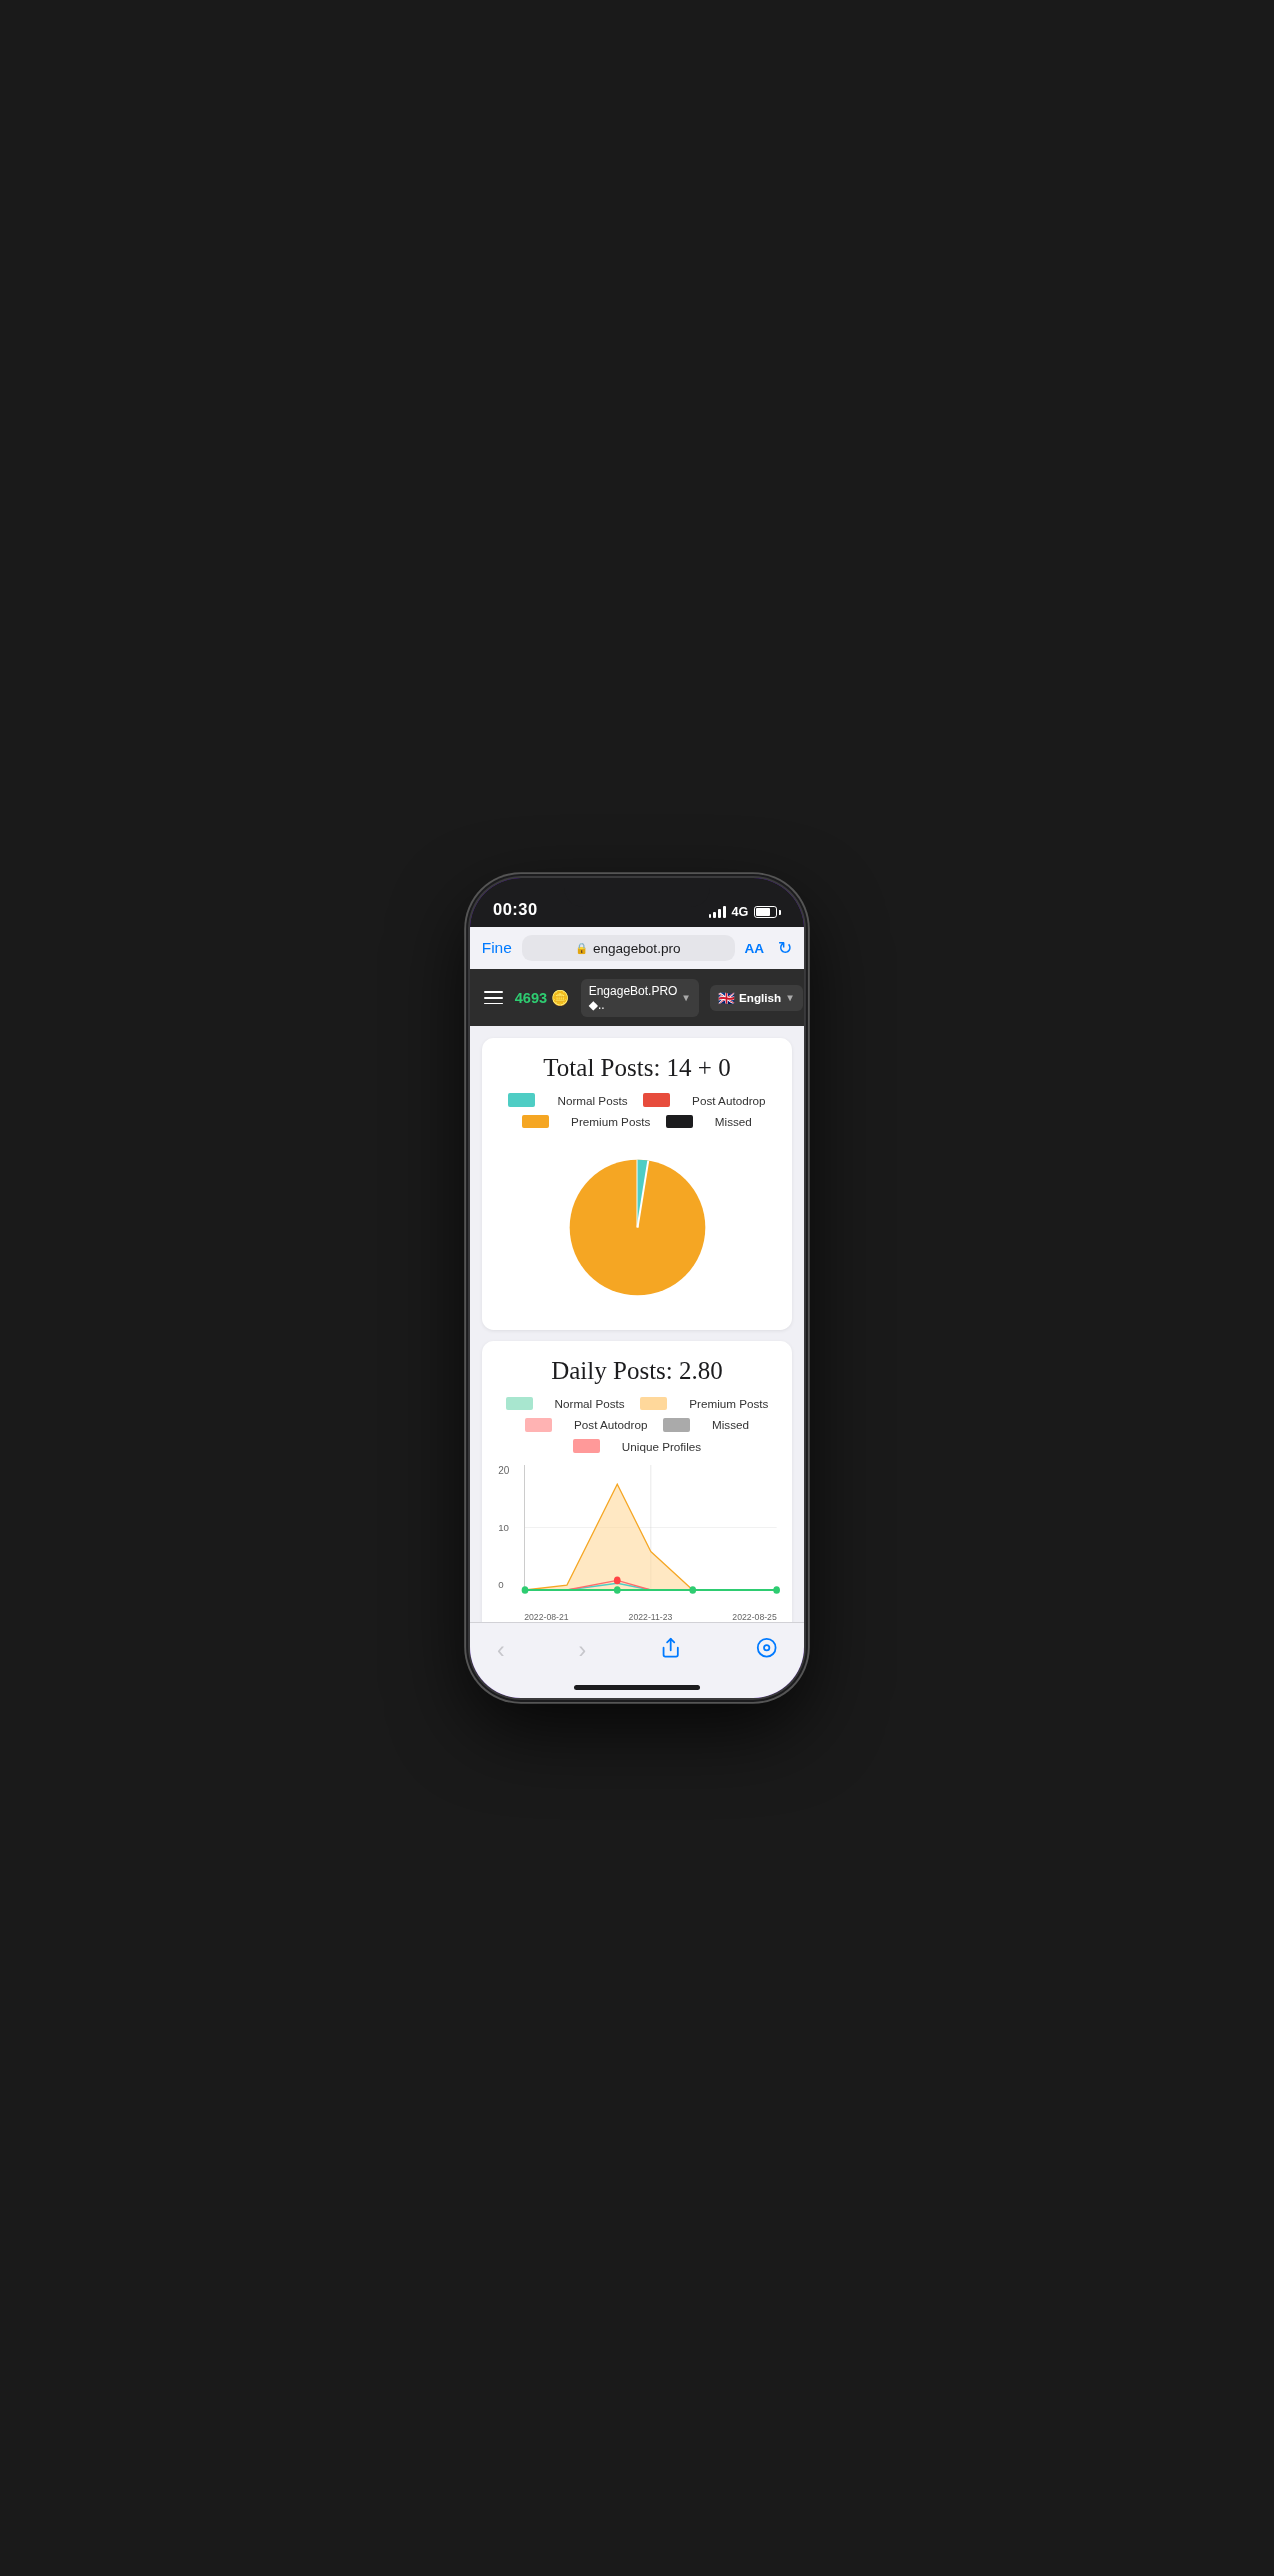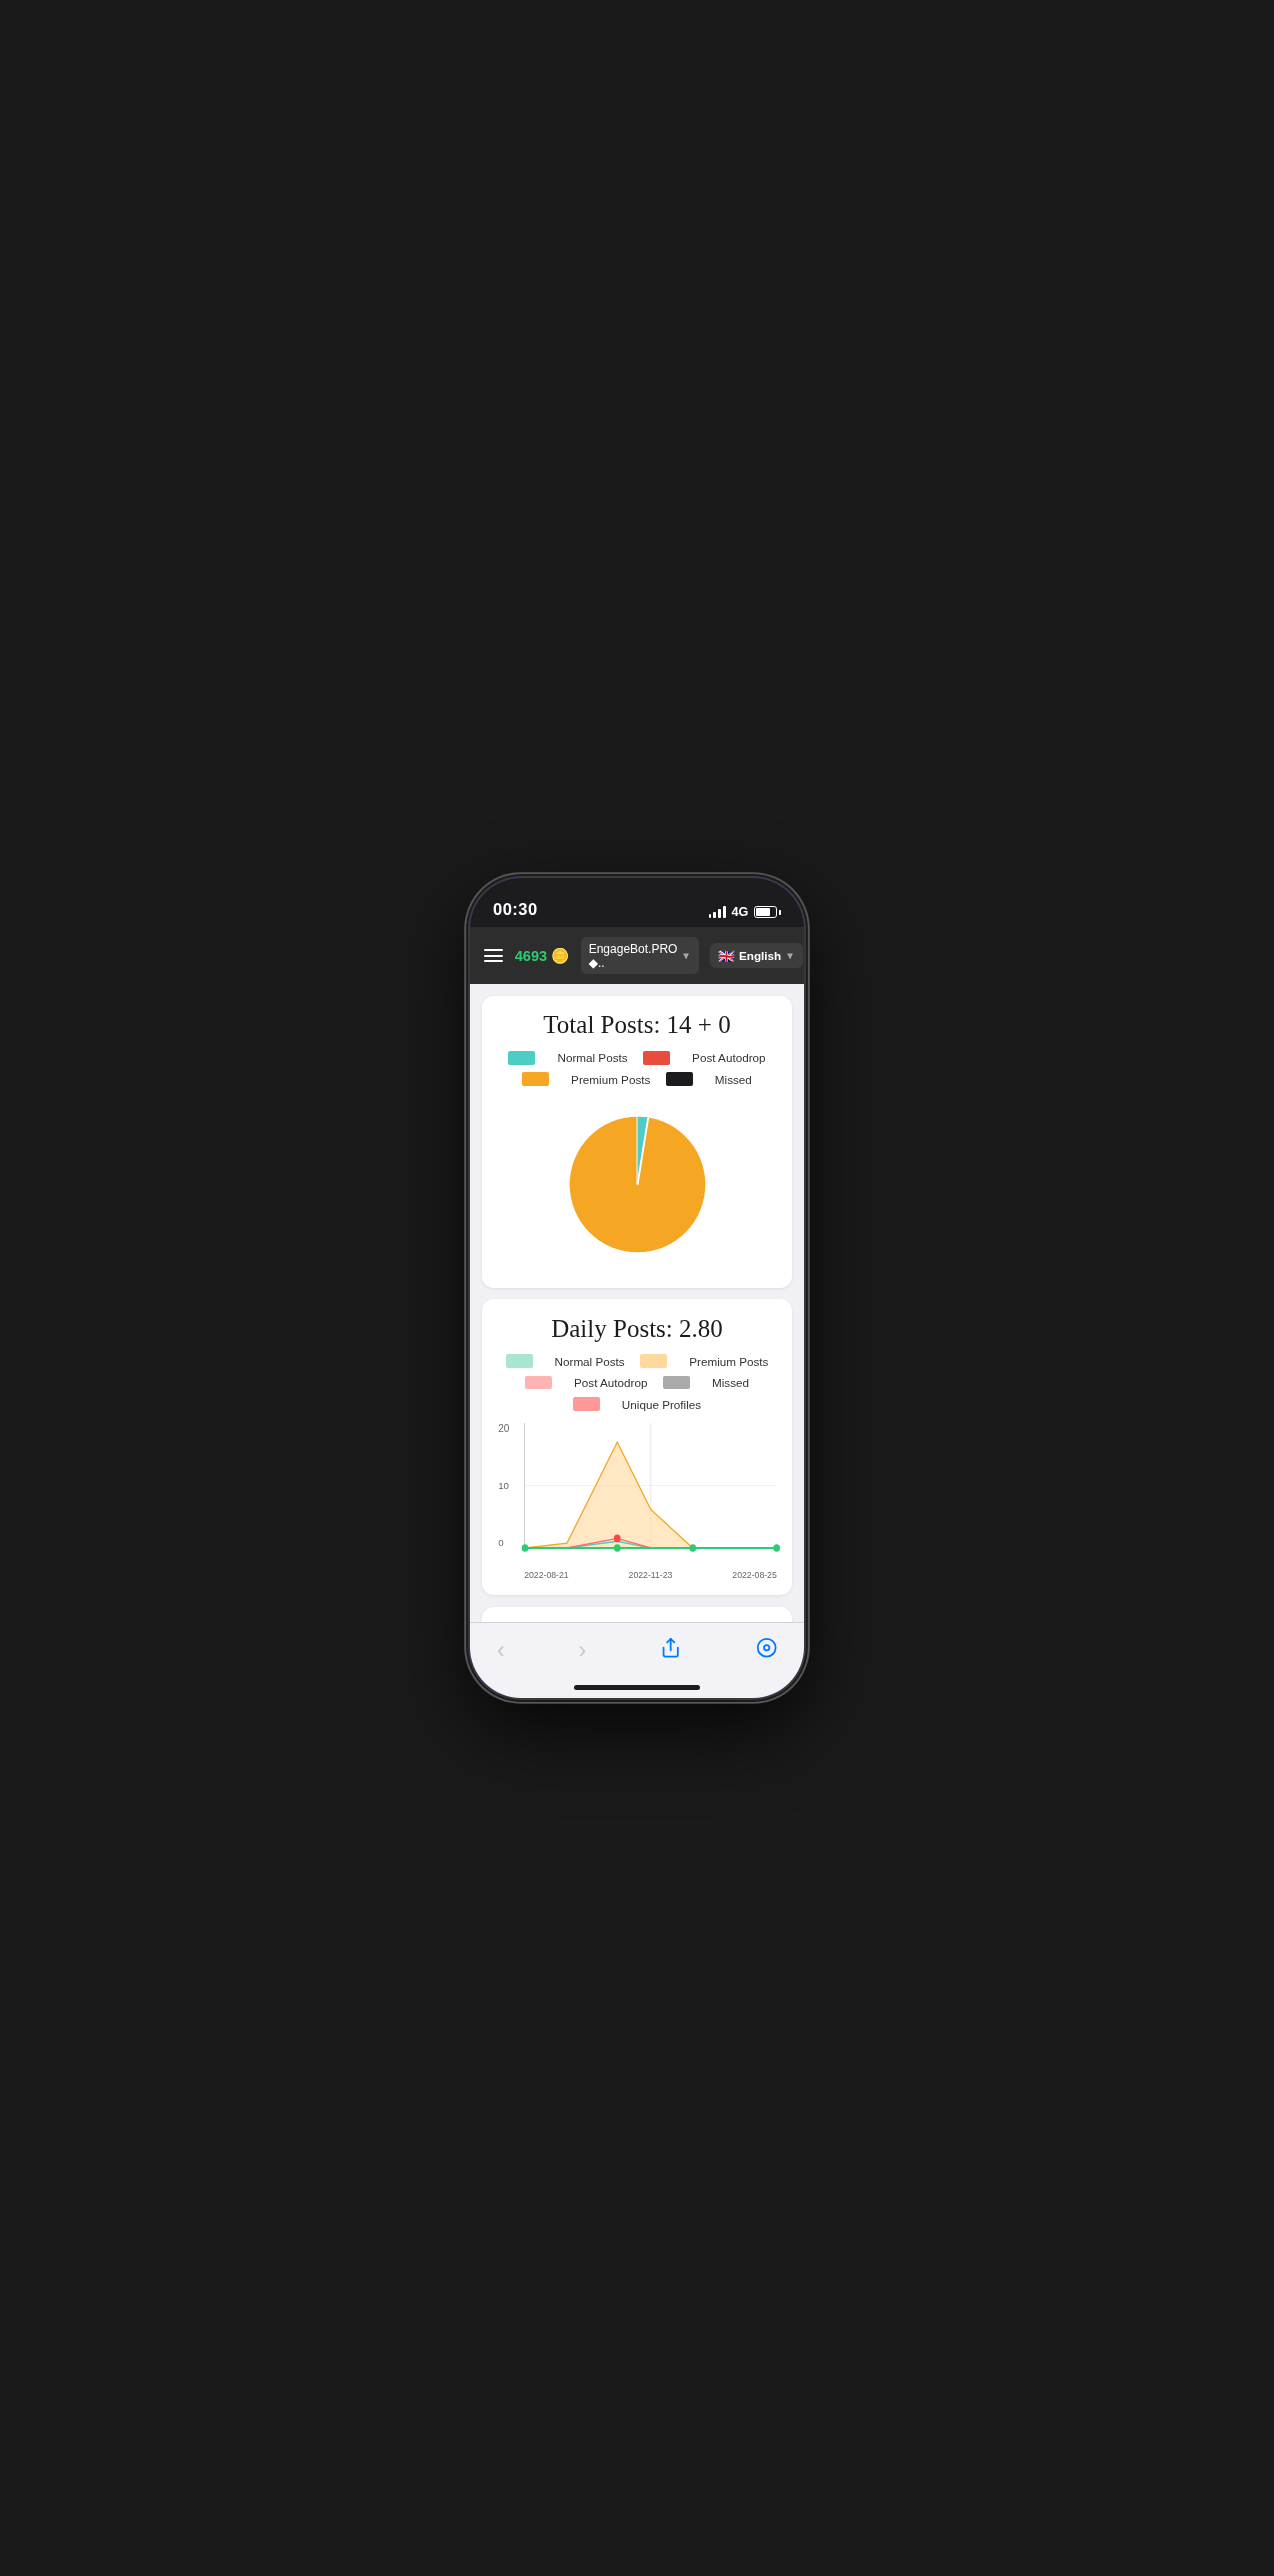--- a/index.html
+++ b/index.html
@@ -377,20 +377,31 @@
       <span class="status-text">4G</span>
       <div class="battery-icon">
         <div class="battery-body">
           <div class="battery-fill"></div>
         </div>
         <div class="battery-tip"></div>
       </div>
     </div>
   </div>
 
+  <div class="browser-bar">
+    <span class="browser-back" style="color:#007aff; font-size:15.5px;">Fine</span>
+    <div class="browser-address-bar">
+      <span class="lock-icon">🔒</span>
+      <span class="address-text">engagebot.pro</span>
+    </div>
+    <div class="browser-actions">
+      <span class="browser-aa">AA</span>
+      <span class="browser-refresh" style="color:#007aff;">↻</span>
+    </div>
+  </div>
 
   <div class="app-nav">
     <div class="hamburger-icon">
       <span></span>
       <span></span>
       <span></span>
     </div>
     <div class="coins-section">
       <span>4693</span>
       <span>🪙</span>

